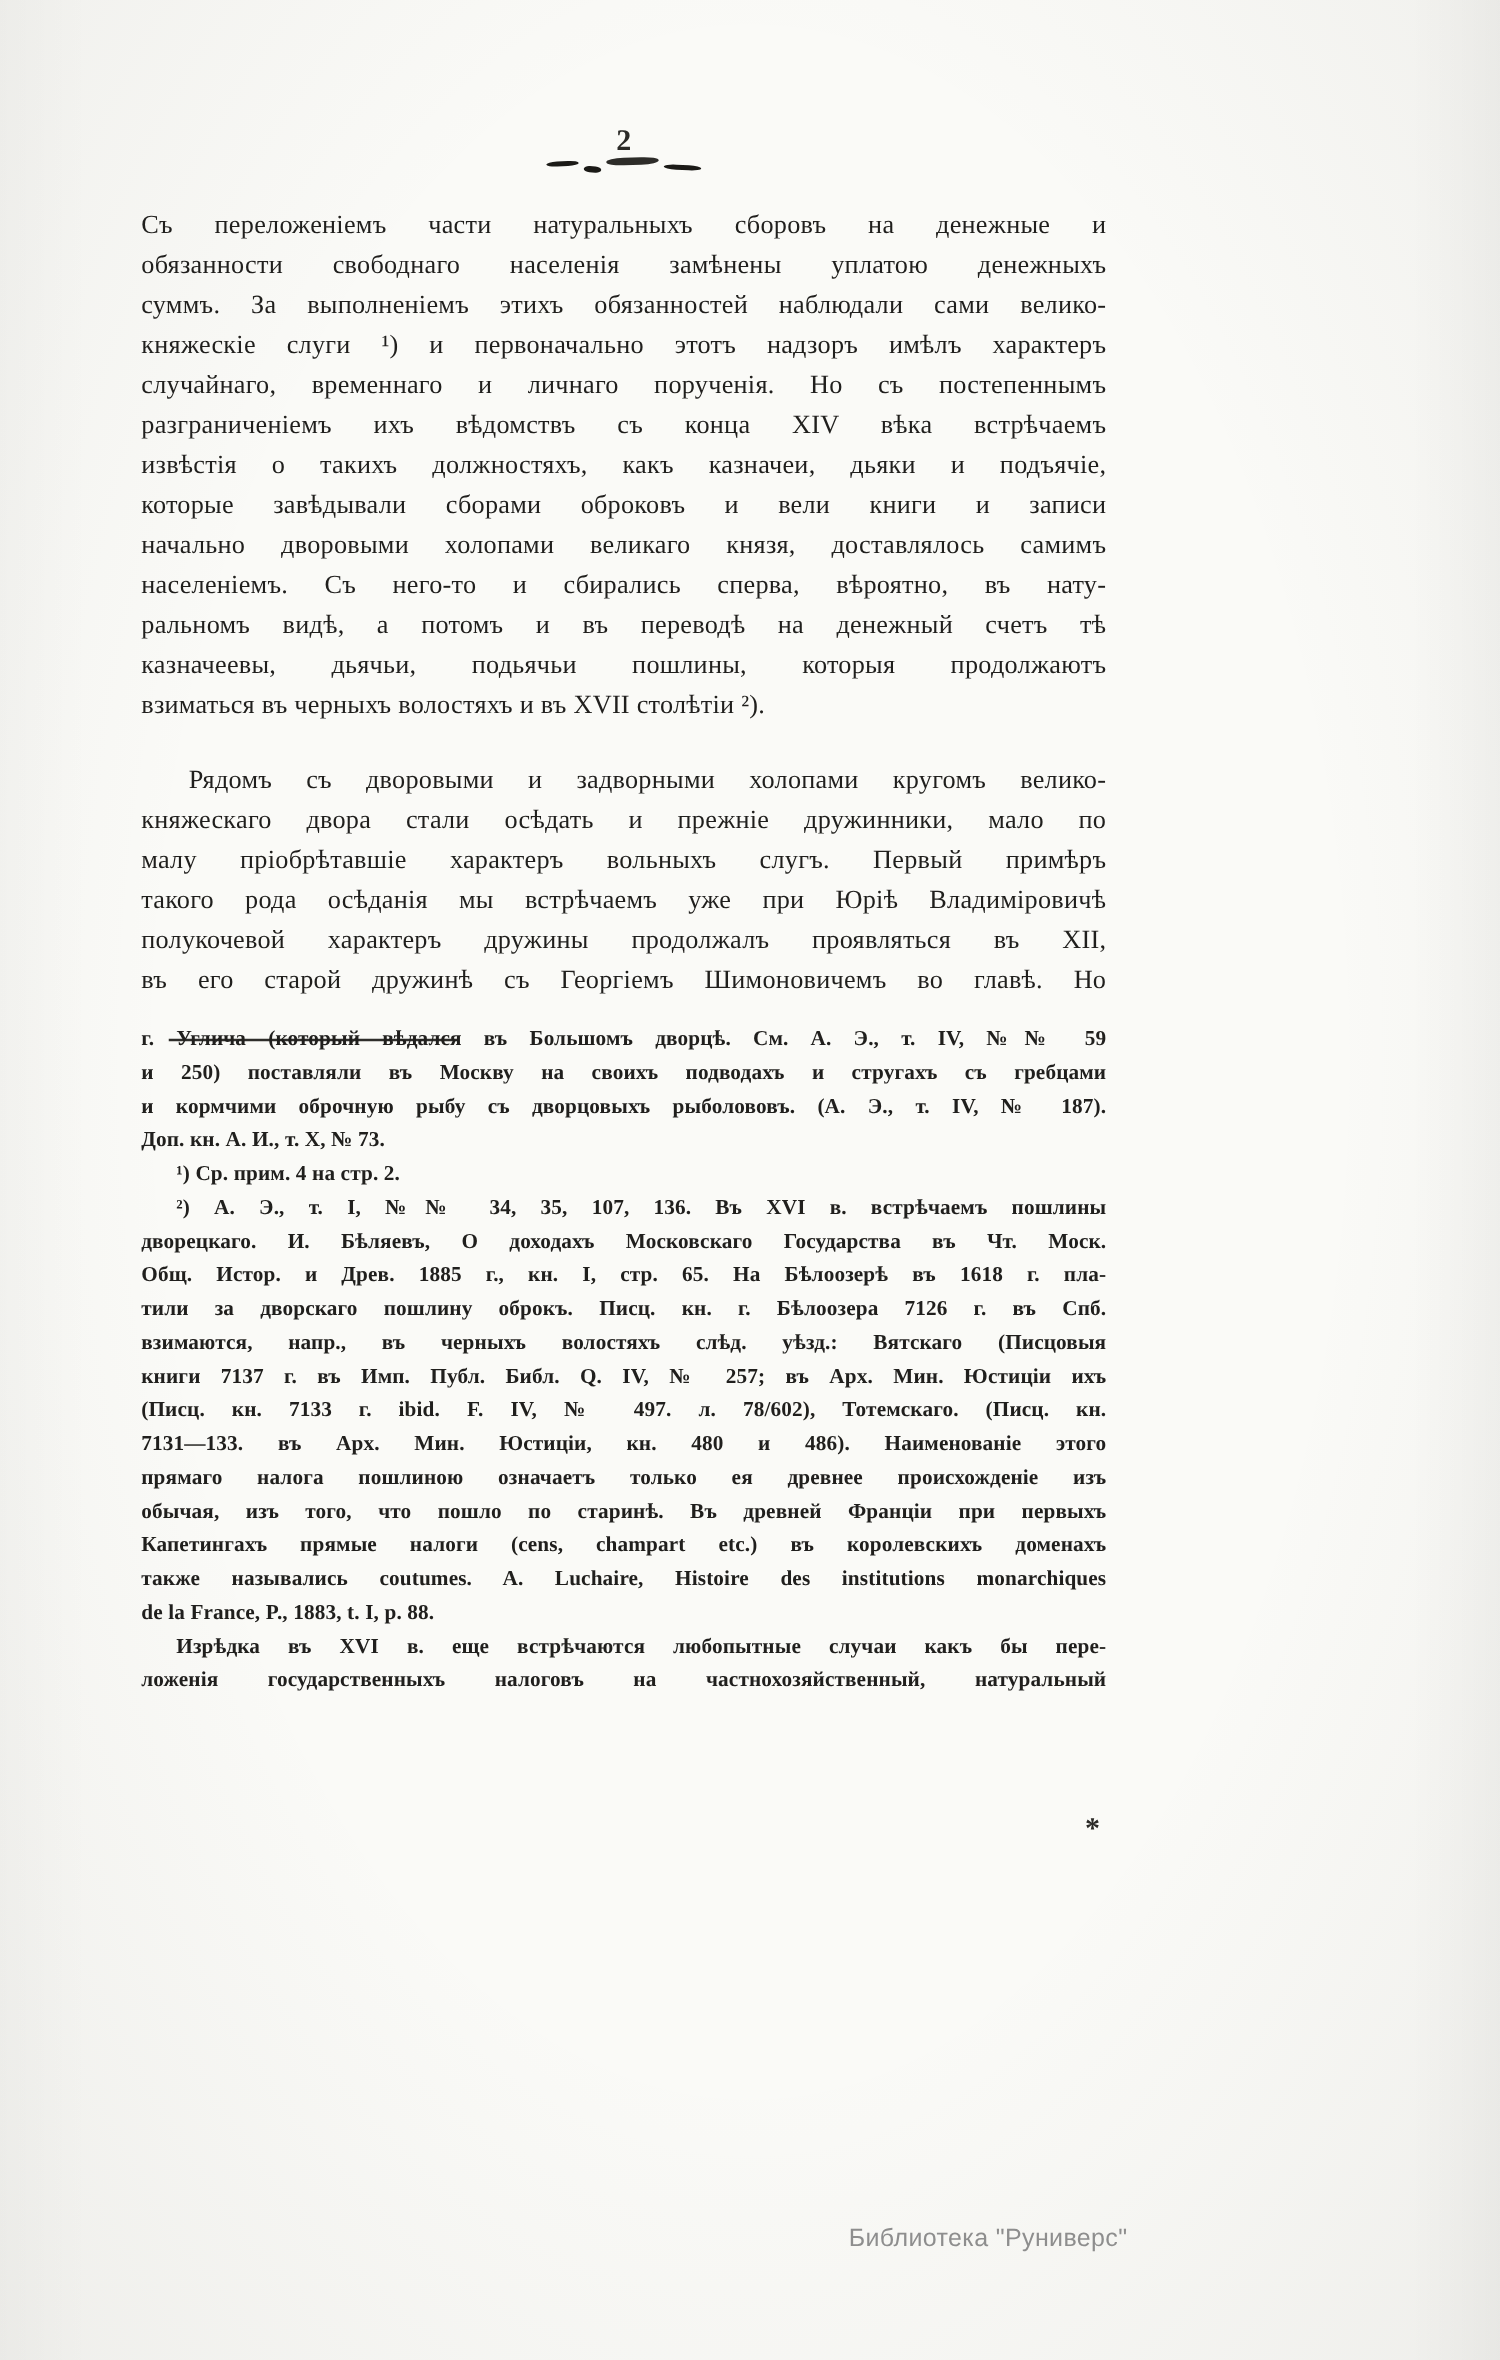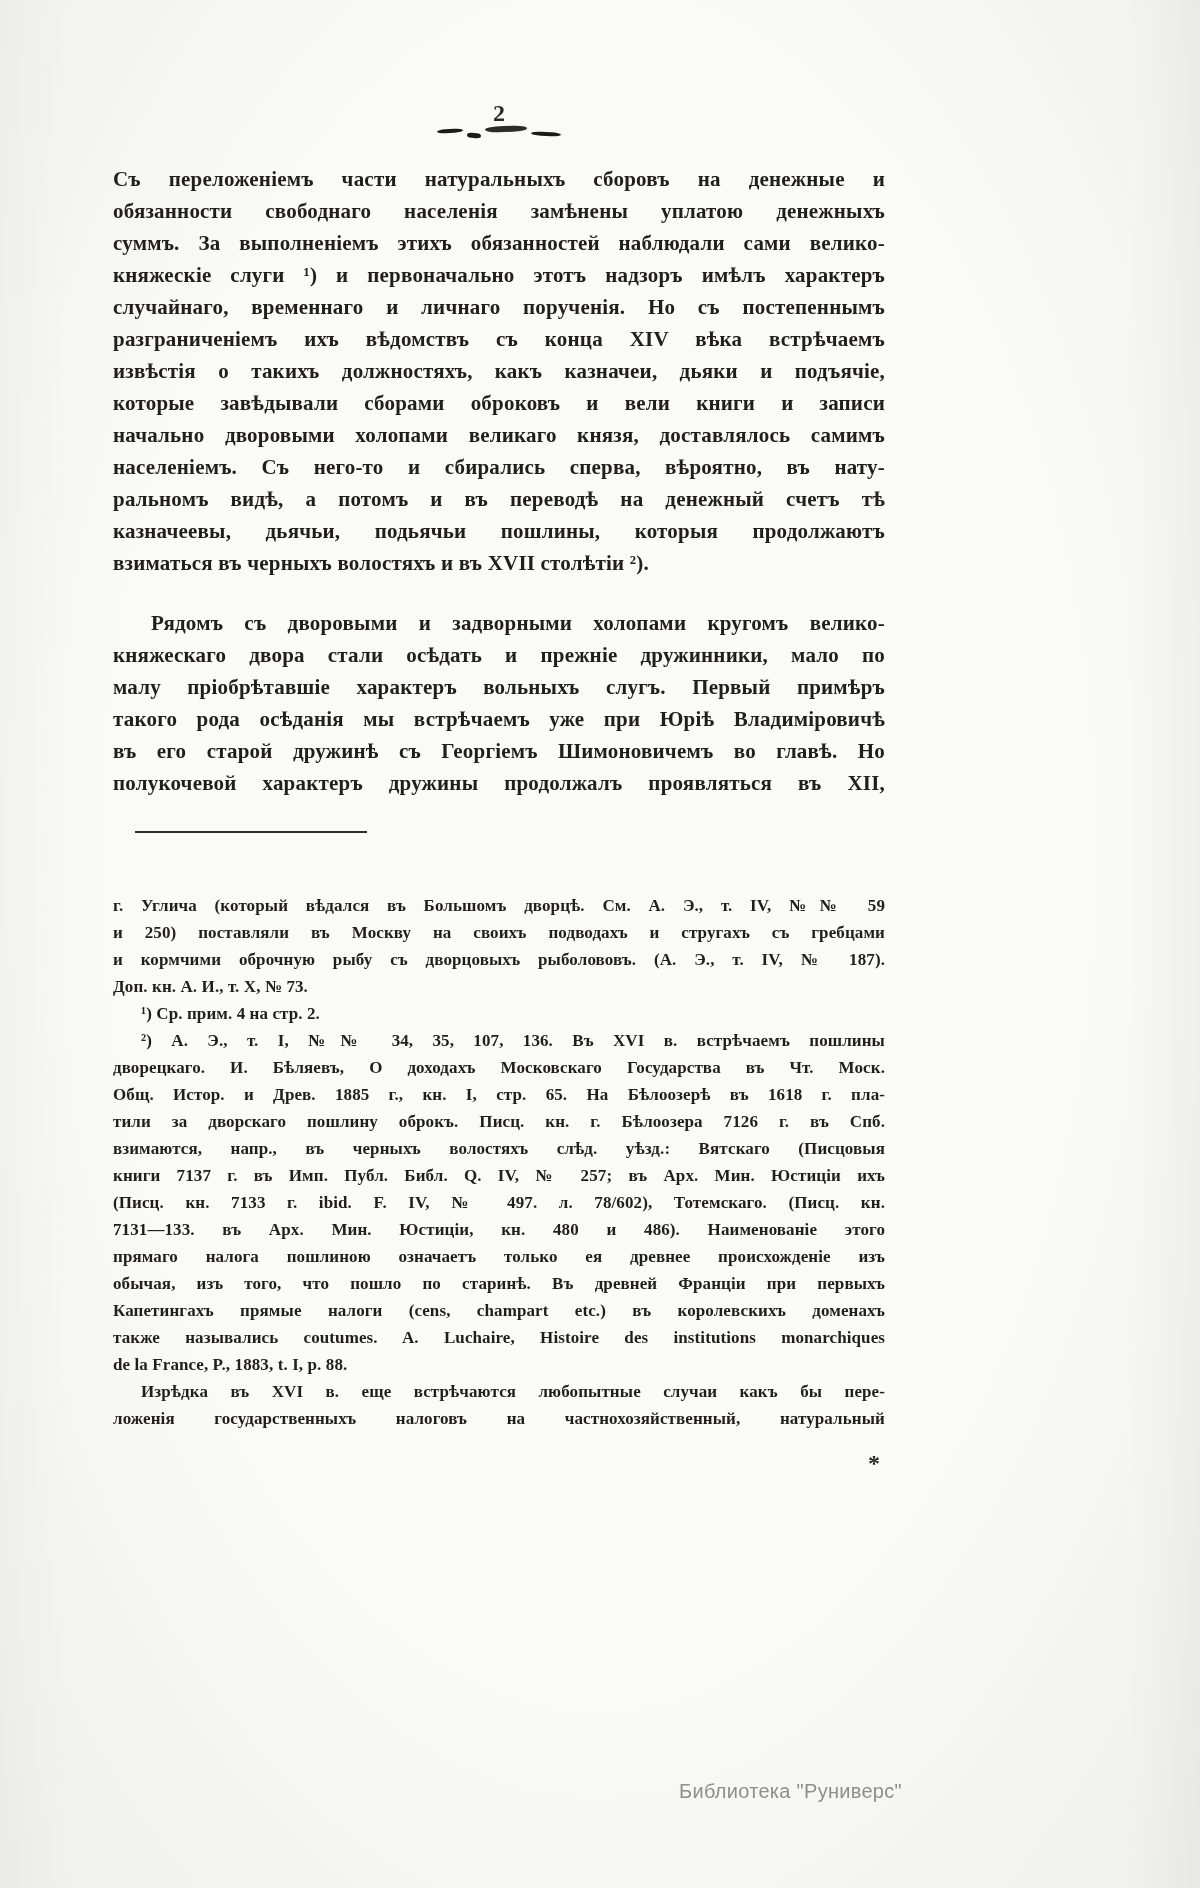--- a/index.html
+++ b/index.html
@@ -26,25 +26,25 @@
   }
   .smudge { position: absolute; left: 437px; top: 120px; width: 130px; height: 24px; }
   .smudge span { position: absolute; background: #1b1a17; border-radius: 40% / 60%; }
   .smudge .s1 { left: 0;    top: 9px;  width: 26px; height: 4px; transform: rotate(-3deg); }
   .smudge .s2 { left: 30px; top: 13px; width: 14px; height: 5px; transform: rotate(4deg); }
   .smudge .s3 { left: 48px; top: 6px;  width: 42px; height: 6px; transform: rotate(-2deg); opacity: .92; }
   .smudge .s4 { left: 94px; top: 12px; width: 30px; height: 4px; transform: rotate(3deg); }
 
   .body-text {
     position: absolute; left: 113px; top: 163px; width: 772px;
-    font-size: 21px; line-height: 32px; font-weight: bold;
+    font-size: 21px; line-height: 32px; font-weight: normal;
     letter-spacing: 0.2px;
   }
   .footnotes {
-    position: absolute; left: 113px; top: 892px; width: 772px;
+    position: absolute; left: 113px; top: 817px; width: 772px;
     font-size: 17px; line-height: 27px; font-weight: bold;
     letter-spacing: 0.1px;
   }
   .para .line {
     text-align: justify;
     text-align-last: justify;
   }
   .para .line.last {
     text-align: right;
     text-align-last: left;
@@ -95,22 +95,22 @@
       <div class="line">населеніемъ. Съ него-то и сбирались сперва, вѣроятно, въ нату-</div>
       <div class="line">ральномъ видѣ, а потомъ и въ переводѣ на денежный счетъ тѣ</div>
       <div class="line">казначеевы, дьячьи, подьячьи пошлины, которыя продолжаютъ</div>
       <div class="line last">взиматься въ черныхъ волостяхъ и въ XVII столѣтіи ²).</div>
     </div>
     <div class="para indent">
       <div class="line">Рядомъ съ дворовыми и задворными холопами кругомъ велико-</div>
       <div class="line">княжескаго двора стали осѣдать и прежніе дружинники, мало по</div>
       <div class="line">малу пріобрѣтавшіе характеръ вольныхъ слугъ. Первый примѣръ</div>
       <div class="line">такого рода осѣданія мы встрѣчаемъ уже при Юріѣ Владиміровичѣ</div>
+      <div class="line">полукочевой характеръ дружины продолжалъ проявляться въ XII,</div>
       <div class="line">въ его старой дружинѣ съ Георгіемъ Шимоновичемъ во главѣ. Но</div>
-      <div class="line">полукочевой характеръ дружины продолжалъ проявляться въ XII,</div>
     </div>
   </div>
 
 <div class="fn-rule"></div>
 
 <div class="footnotes">
     <div class="para">
       <div class="line">г. Углича (который вѣдался въ Большомъ дворцѣ. См. А. Э., т. IV, №№ 59</div>
       <div class="line">и 250) поставляли въ Москву на своихъ подводахъ и стругахъ съ гребцами</div>
       <div class="line">и кормчими оброчную рыбу съ дворцовыхъ рыболововъ. (А. Э., т. IV, № 187).</div>

